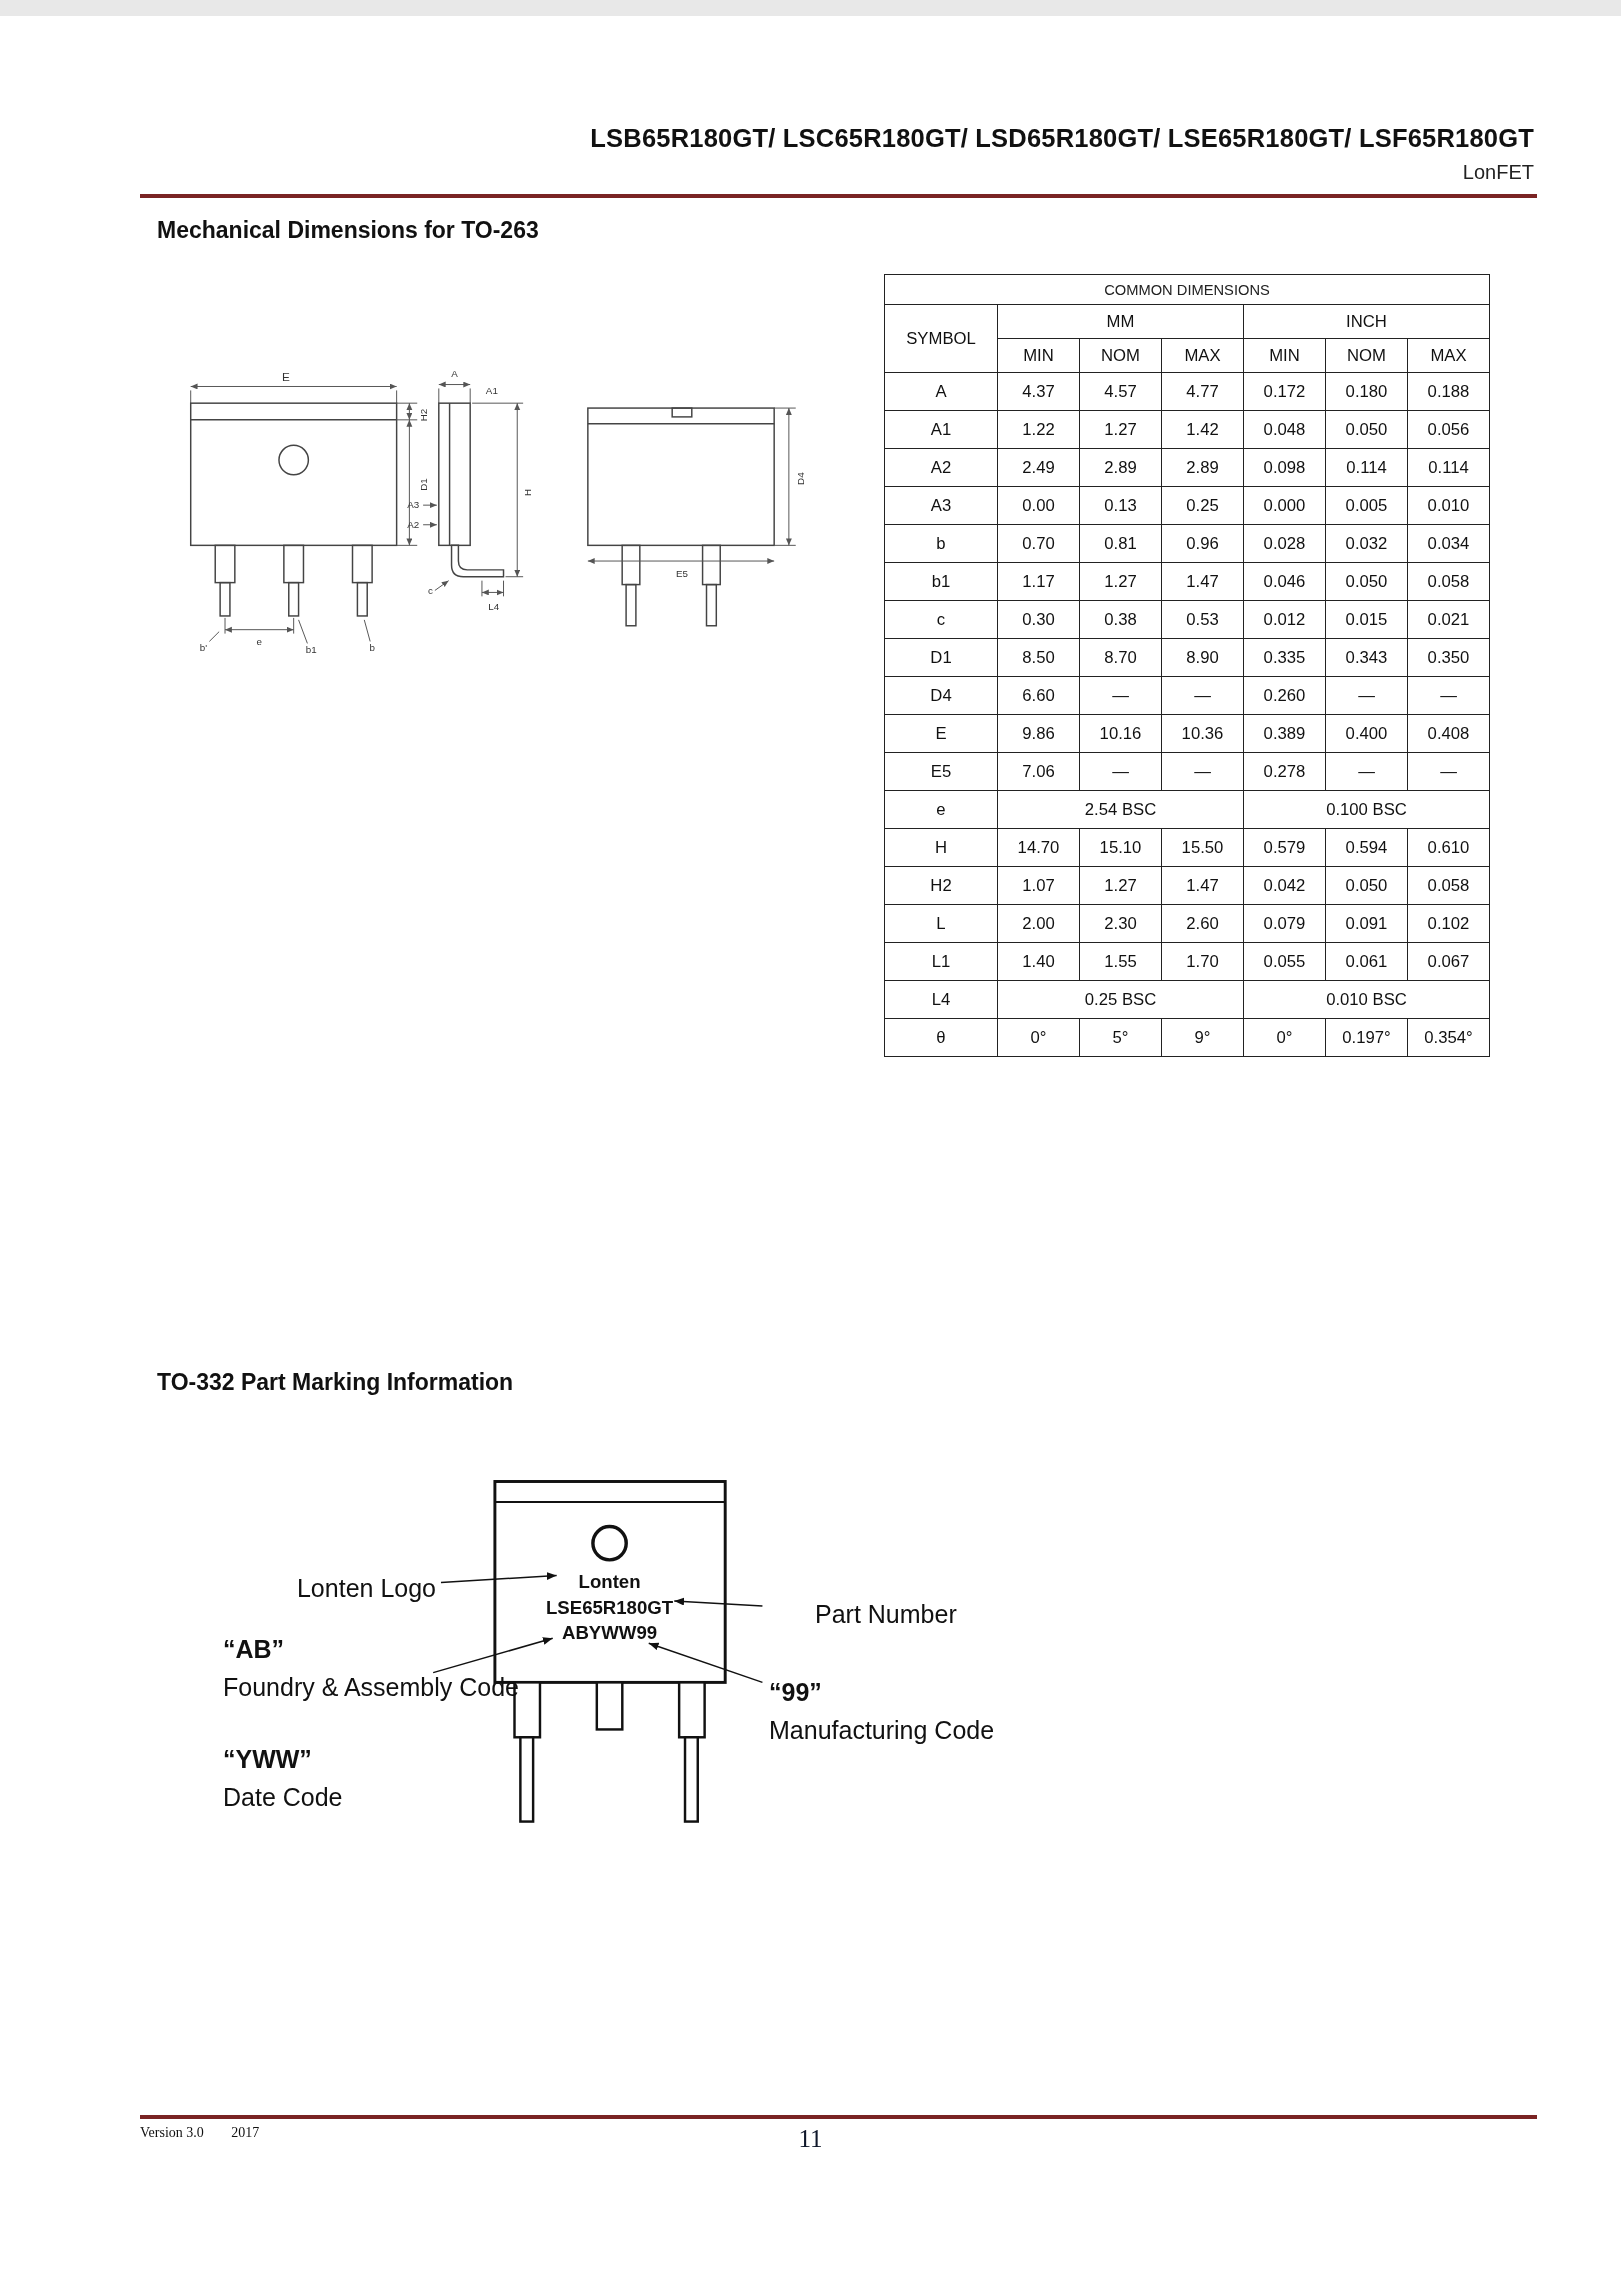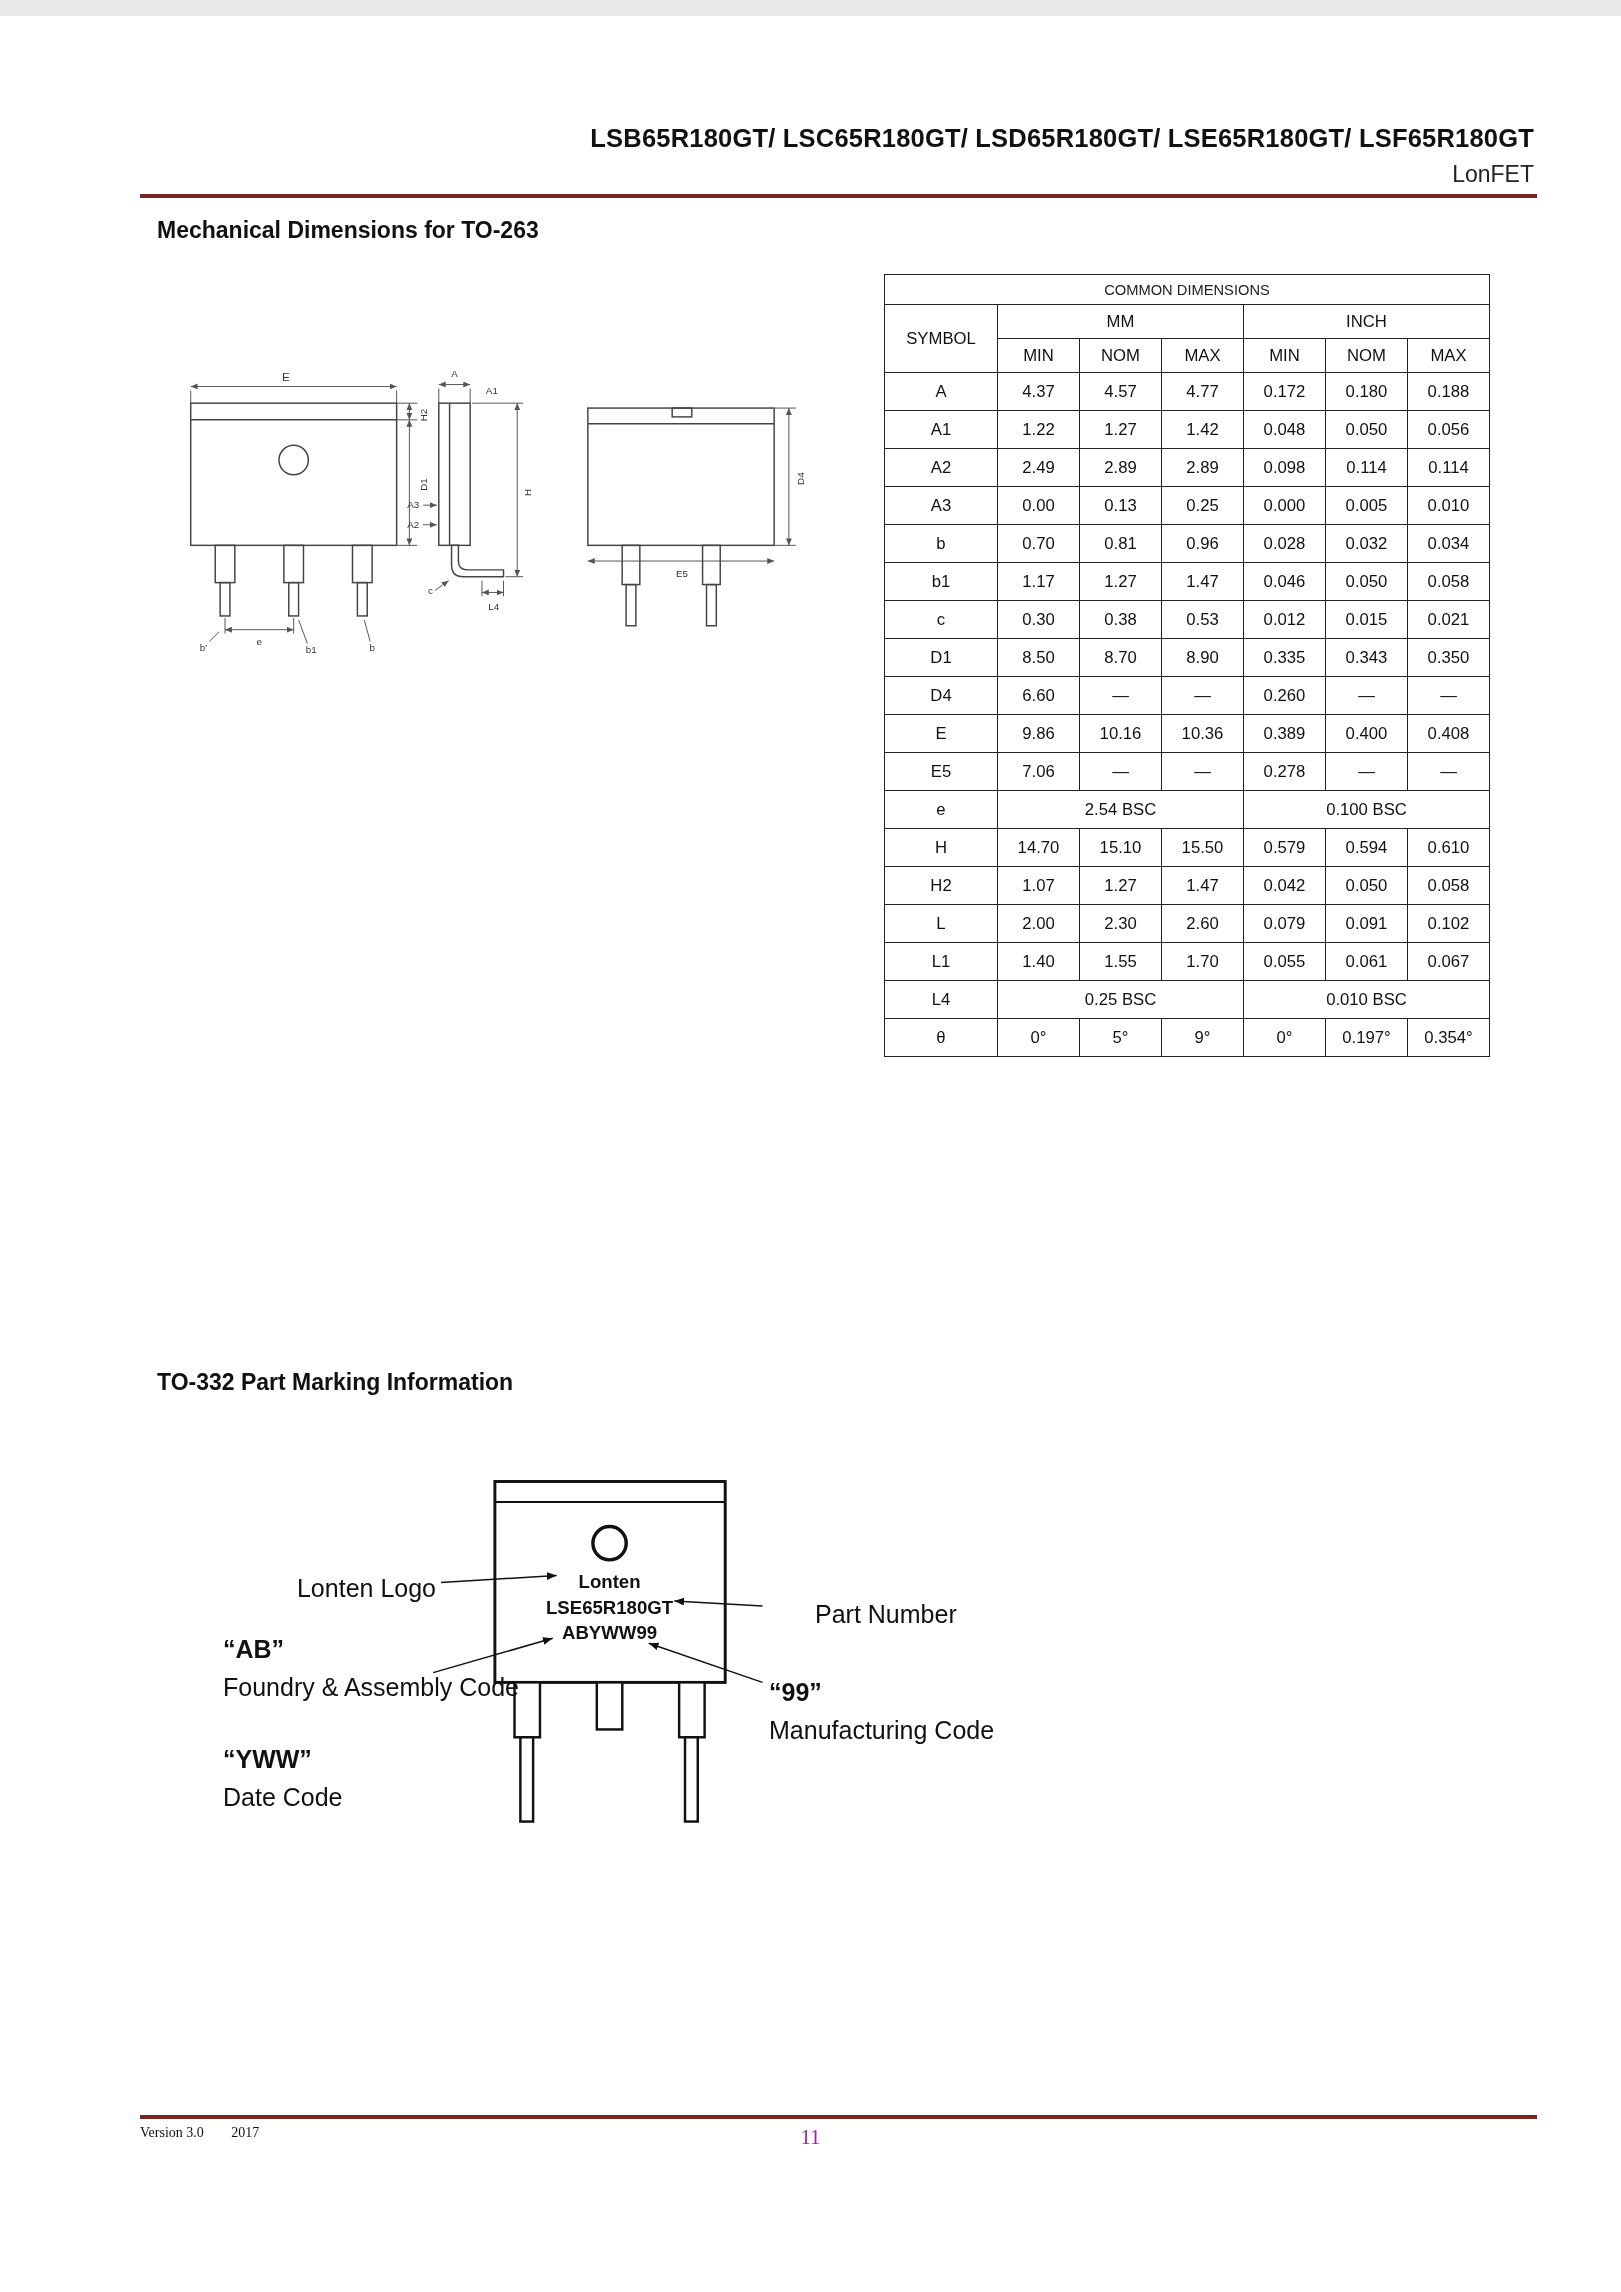--- a/index.html
+++ b/index.html
@@ -7,21 +7,21 @@
     position:relative; width:1621px; height:2293px; margin:16px auto;
     background:#ffffff; font-family:"Liberation Sans", sans-serif; color:#111;
     overflow:hidden;
   }
   .hdr-title {
     position:absolute; top:108px; left:140px; width:1394px;
     text-align:right; font-size:25.5px; font-weight:bold; letter-spacing:0.2px;
   }
   .hdr-sub {
     position:absolute; top:145px; left:140px; width:1394px;
-    text-align:right; font-size:23px; color:#222;
+    text-align:right; font-size:20px; color:#222;
   }
   .rule { position:absolute; left:140px; width:1397px; background:#7a2424; }
   .rule-top { top:178px; height:3.9px; }
   .rule-bottom { top:2099px; height:3.9px; }
   .sec-title { position:absolute; left:157px; font-size:23px; font-weight:bold; }
 
   
   .dims-table {
     position:absolute; left:884px; top:258px;
     border-collapse:collapse; table-layout:fixed; font-size:16.7px; color:#111;
@@ -53,21 +53,21 @@
   .mk-bold { font-weight:bold; }
   .align-r { text-align:right; }
 
   
   .footer-left {
     position:absolute; left:140px; top:2109px;
     font-family:Liberation Serif, serif; font-size:14px; color:#111;
   }
   .footer-page {
     position:absolute; left:0; top:2109px; width:1621px; text-align:center;
-    font-family:"Liberation Serif", serif; font-size:21px; color:#a21caf;
+    font-family:"Liberation Serif", serif; font-size:25px; color:#0f172a;
   }
 </style>
 </head>
 <body>
 
 <div id="page">
 
   <div class="hdr-title">LSB65R180GT/ LSC65R180GT/ LSD65R180GT/ LSE65R180GT/ LSF65R180GT</div>
   <div class="hdr-sub">LonFET</div>
   <div class="rule rule-top"></div>

